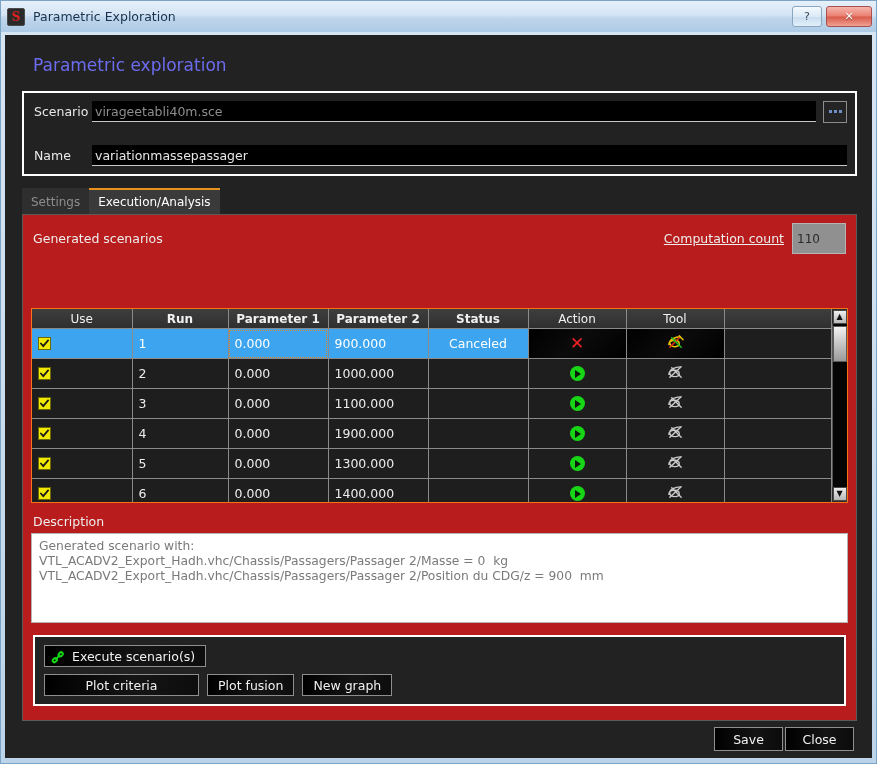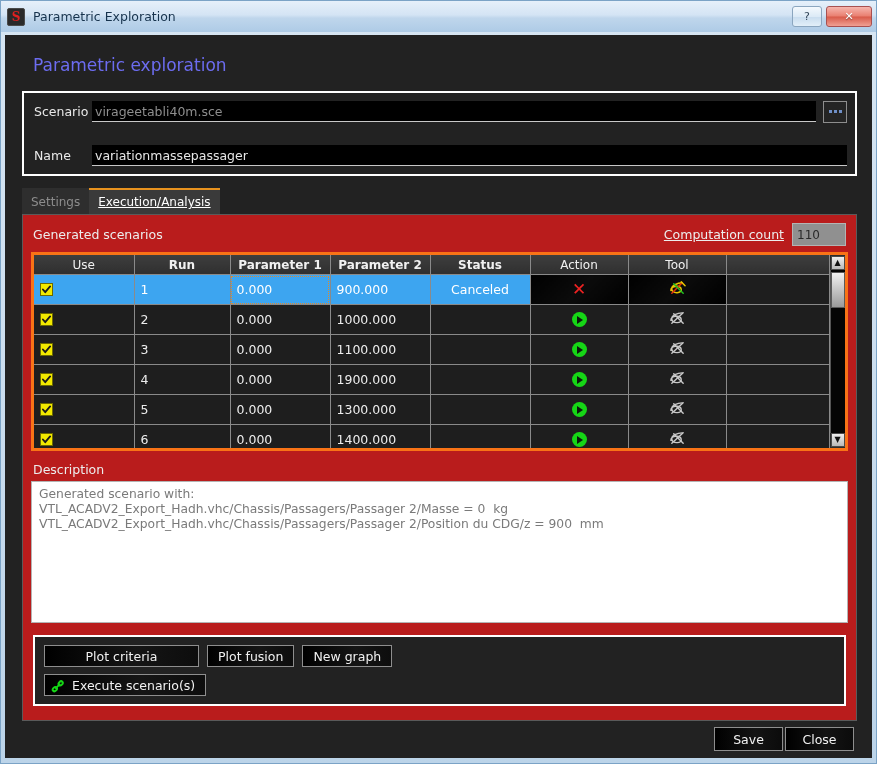--- a/index.html
+++ b/index.html
@@ -155,21 +155,20 @@
     font-size: 12px;
     background: #2e2e2e;
     color: #8d8d8d;
     border-top: 2px solid #2e2e2e;
     line-height: 14px;
   }
   .tab.active {
     background: #3a3a3a;
     color: #ffffff;
     border-top: 2px solid #e8921e;
-    text-decoration: underline;
   }
 
   
   .panel {
     border: 1px solid #5a5a5a;
     margin: 0 5px 0 7px;
     background: #b91c1c;
     flex: 1 1 auto;
     display: flex;
     flex-direction: column;
@@ -181,38 +180,39 @@
     display: flex;
     align-items: center;
     justify-content: space-between;
     padding: 2px 2px 6px 2px;
     flex: 0 0 auto;
   }
   .panel-head .lbl { font-size: 12.5px; color: #ededed; }
   .comp-count { display: flex; align-items: center; gap: 8px; }
   .comp-count .lbl2 { font-size: 12.5px; color: #ededed; text-decoration: underline; }
   .comp-field {
-    width: 54px; height: 23px;
+    width: 54px; height: 31px;
     background: #909090;
     border: 1px solid #b4b4b4;
     color: #2a2a2a;
     font-size: 12px;
     padding: 0 4px;
     box-sizing: border-box;
     display: flex; align-items: center;
   }
 
   
   .table-wrap {
     display: flex;
     flex: 0 0 auto;
     height: 193px;
-    border: 3px solid #f97316;
+    border: 1px solid #f97316;
     background: #1d1d1d;
     overflow: hidden;
+    margin-top: 48px;
   }
   .table-scroll {
     flex: 1 1 auto;
     overflow: hidden;
     position: relative;
   }
   table.grid {
     border-collapse: collapse;
     width: 100%;
     table-layout: fixed;
@@ -613,38 +613,38 @@
         </div>
       </div>
 
       <div class="desc-label">Description</div>
       <div class="desc-box">Generated scenario with:
 VTL_ACADV2_Export_Hadh.vhc/Chassis/Passagers/Passager 2/Masse = 0  kg
 VTL_ACADV2_Export_Hadh.vhc/Chassis/Passagers/Passager 2/Position du CDG/z = 900  mm</div>
 
       <div class="btn-group">
         <div class="btn-row">
-          <div class="dbtn wide">Plot criteria</div>
-          <div class="dbtn">Plot fusion</div>
-          <div class="dbtn">New graph</div>
-        </div>
-        <div class="btn-row">
           <div class="dbtn exec">
             <span style="display:inline-flex">
               <svg width="15" height="15" viewBox="0 0 16 16">
                 <g stroke="#16d616" stroke-width="2.1" fill="none" stroke-linecap="round">
                   <path d="M5.2 10.8 L9.2 6.8"></path>
                   <ellipse cx="4.1" cy="11.9" rx="2.5" ry="1.9" transform="rotate(-45 4.1 11.9)"></ellipse>
                   <ellipse cx="10.3" cy="5.7" rx="2.5" ry="1.9" transform="rotate(-45 10.3 5.7)"></ellipse>
                 </g>
               </svg>
             </span>
             <span>Execute scenario(s)</span>
           </div>
         </div>
+        <div class="btn-row">
+          <div class="dbtn wide">Plot criteria</div>
+          <div class="dbtn">Plot fusion</div>
+          <div class="dbtn">New graph</div>
+        </div>
       </div>
 
     </div>
 
     <div class="footer">
       <div class="fbtn">Save</div>
       <div class="fbtn">Close</div>
     </div>
 
   </div>

